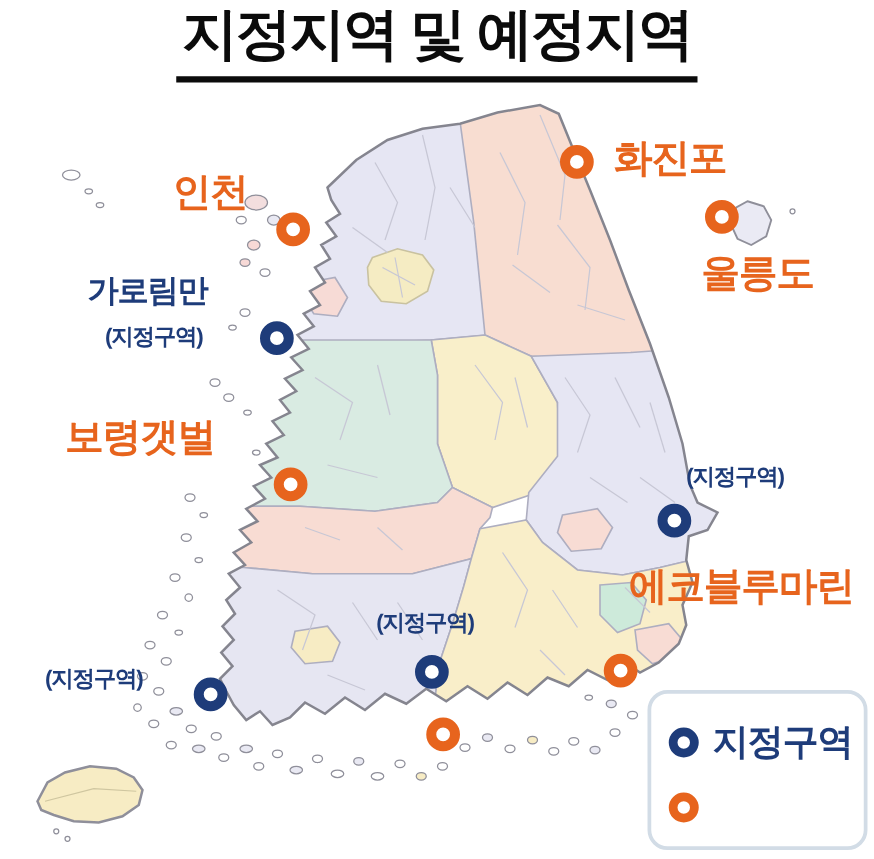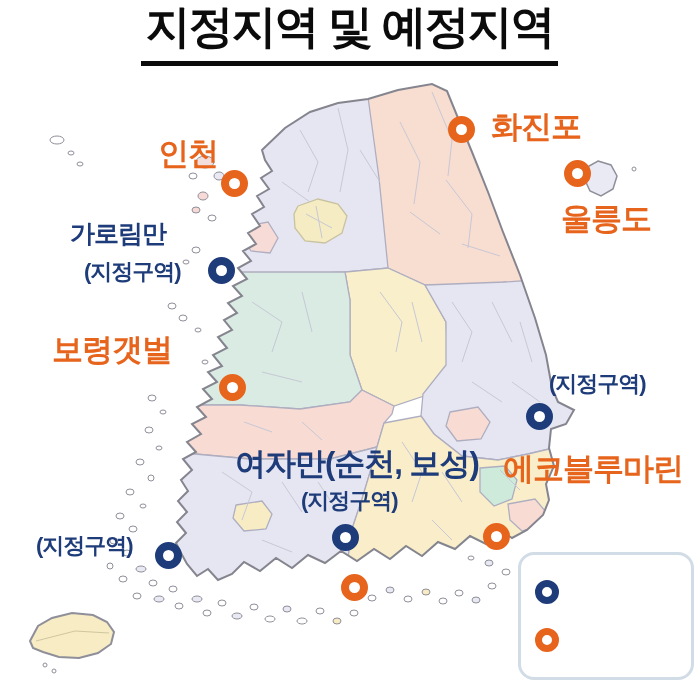--- a/index.html
+++ b/index.html
@@ -26,21 +26,21 @@
   }
   .marker.designated{border:8px solid #1E3C7A;}
   .marker.planned{border:8px solid #E7641D;}
   
   .map-label{
     position:absolute;font-weight:800;font-size:31px;line-height:1.05;
     white-space:nowrap;z-index:20;letter-spacing:-1px;
   }
   .map-label.big{font-size:25px;}
   .map-sublabel{
-    position:absolute;font-weight:600;font-size:22px;line-height:1.05;
+    position:absolute;font-weight:600;font-size:18px;line-height:1.05;
     white-space:nowrap;z-index:20;letter-spacing:-1px;
   }
   .orange{color:#E7641D;}
   .navy{color:#1E3C7A;}
   
   .legend{
     position:absolute;left:518px;top:552px;width:176px;height:128px;
     background:#ffffff;border:3px solid #d2dce6;border-radius:16px;
     box-sizing:border-box;display:flex;flex-direction:column;
     justify-content:space-evenly;padding-left:14px;z-index:25;
@@ -211,41 +211,41 @@
   <div class="marker planned" style="left:448px;top:116px;"></div>
   <div class="marker planned" style="left:564px;top:160px;"></div>
   <div class="marker designated" style="left:208px;top:257px;"></div>
   <div class="marker planned" style="left:219px;top:374px;"></div>
   <div class="marker designated" style="left:526px;top:403px;"></div>
   <div class="marker planned" style="left:483px;top:523px;"></div>
   <div class="marker designated" style="left:332px;top:524px;"></div>
   <div class="marker designated" style="left:155px;top:542px;"></div>
   <div class="marker planned" style="left:341px;top:574px;"></div>
 
-  <div class="map-label orange" style="left:158px;top:138px;">인천</div>
+  <div class="map-label orange" style="left:138px;top:138px;">인천</div>
   <div class="map-label orange" style="left:491px;top:111px;">화진포</div>
   <div class="map-label orange" style="left:561px;top:203px;">울릉도</div>
 
   <div class="map-label navy big" style="left:70px;top:220px;">가로림만</div>
   <div class="map-sublabel navy" style="left:84px;top:260px;">(지정구역)</div>
 
   <div class="map-label orange" style="left:52px;top:334px;">보령갯벌</div>
 
   <div class="map-sublabel navy" style="left:549px;top:372px;">(지정구역)</div>
 
   <div class="map-label orange" style="left:503px;top:441px;margin-top:12px;">에코블루마린</div>
 
-  <div class="map-label navy" style="left:235px;top:448px;">여자만(순천, 보성)</div>
   <div class="map-sublabel navy" style="left:301px;top:489px;">(지정구역)</div>
 
   <div class="map-sublabel navy" style="left:36px;top:534px;">(지정구역)</div>
 
 
   <div class="legend">
     <div class="legend-row">
       <span class="legend-dot designated"></span>
+      <span class="legend-label navy">지정구역</span>
     </div>
     <div class="legend-row">
       <span class="legend-dot planned"></span>
     </div>
   </div>
 
 </div>
 
 </body></html>

